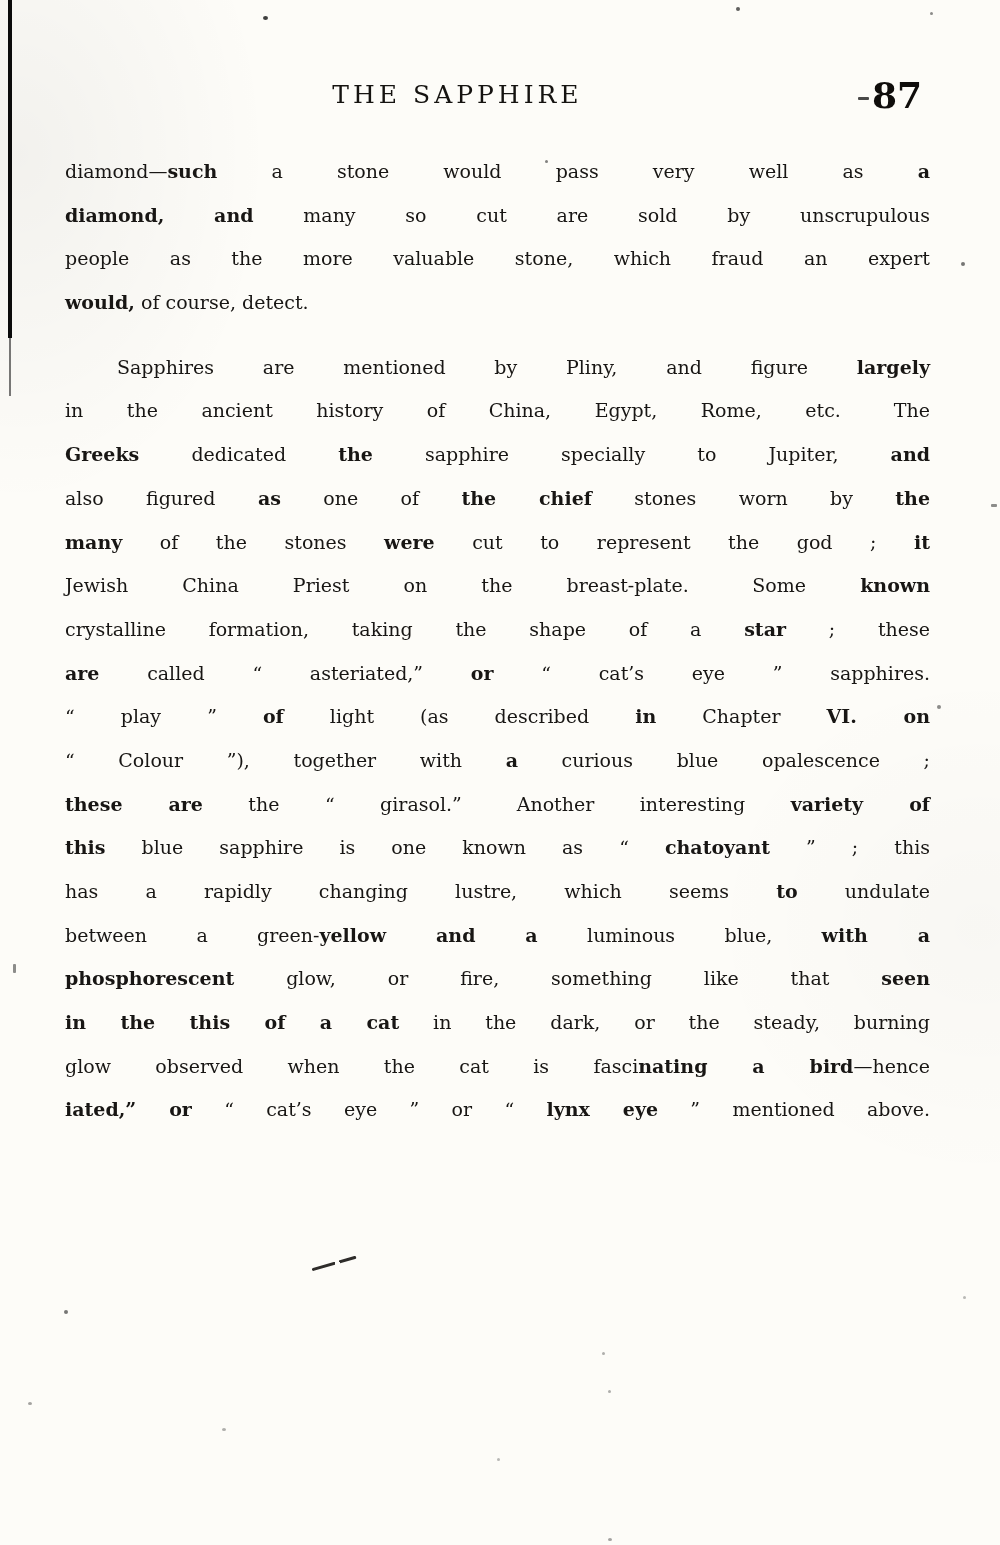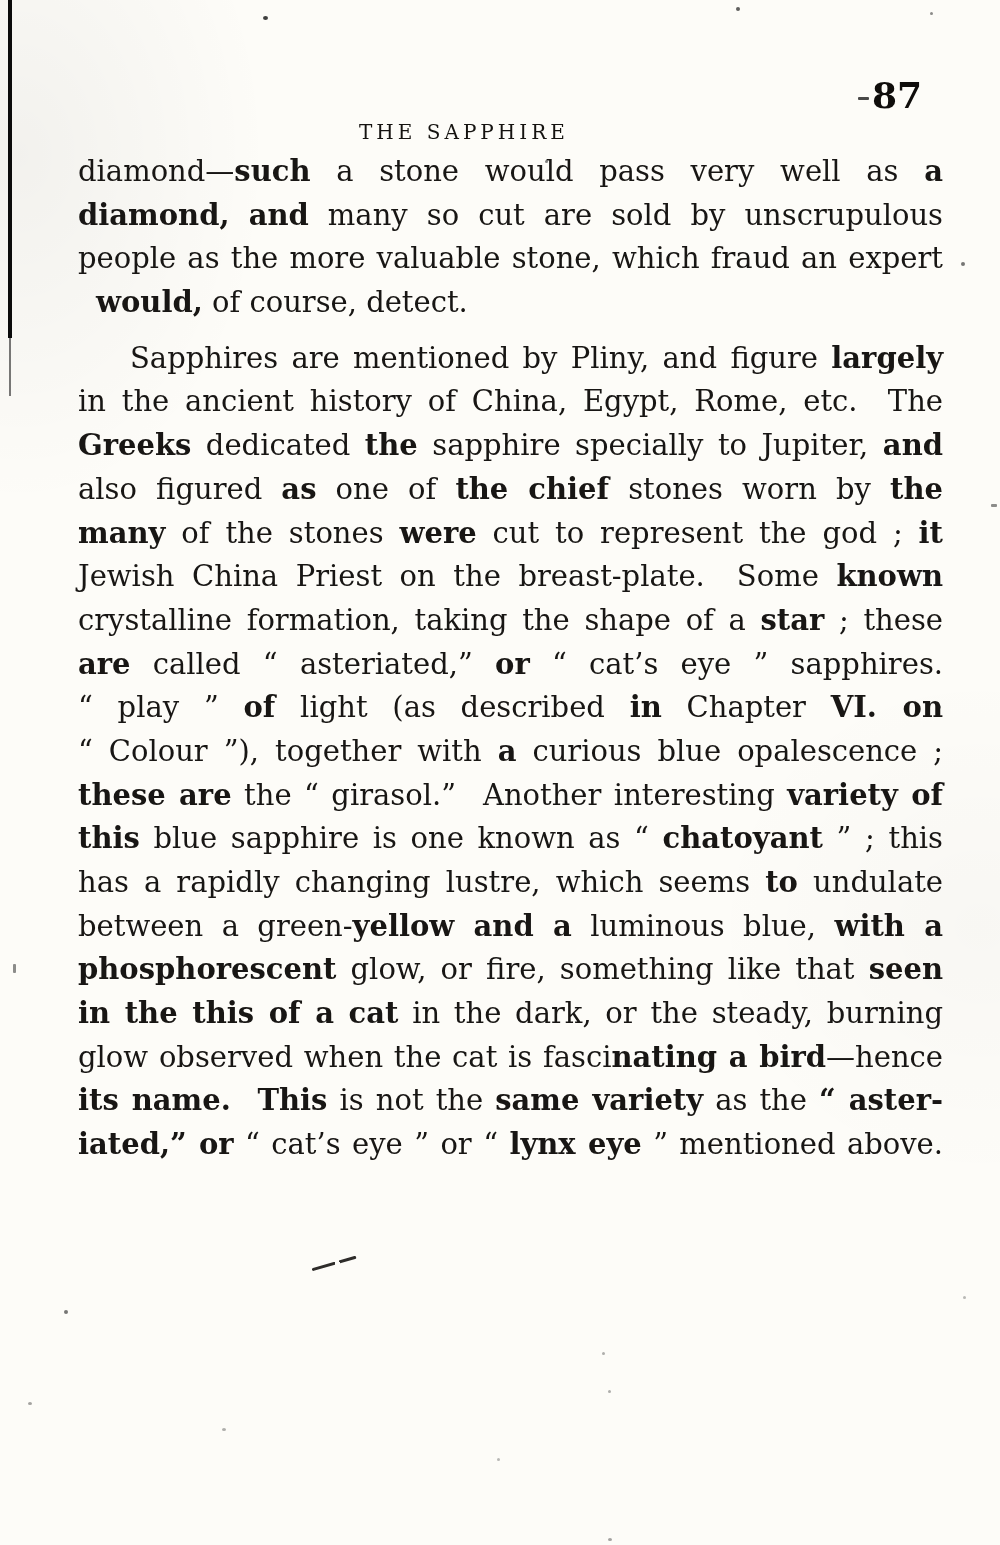--- a/index.html
+++ b/index.html
@@ -23,39 +23,39 @@
     position:absolute; left:8px; top:0; width:4px; height:338px;
     background:#0b0b0b;
   }
   .edge-line::after {
     content:""; position:absolute; left:1px; top:338px; width:2px; height:58px;
     background:rgba(12,12,12,0.55);
   }
   .header { position:absolute; top:80px; left:65px; width:865px; height:40px; }
   .running-title {
     position:absolute; left:50%; transform:translateX(-66%);
-    font-size:20px; letter-spacing:4px; white-space:nowrap;
-    color:#151310; font-weight:500;margin-top:40px;
+    font-size:25px; letter-spacing:4px; white-space:nowrap;
+    color:#151310; font-weight:500;
   }
   .page-number {
     position:absolute; right:8px; top:-6px;
     font-size:36px; font-weight:bold; color:#0f0d0b;
   }
   .body-text {
-    position:absolute; top:150px; left:78px; width:865px;
-    font-size:29px;
+    position:absolute; top:150px; left:65px; width:865px;
+    font-size:19px;
   }
   .para { margin:0; }
-  .para.p2 { margin-top:12px; }
+  .para.p2 { margin-top:21px; }
   .line {
     line-height:43.7px; height:43.7px;
     text-align:justify; text-align-last:justify;
     white-space:normal;
   }
-  .line.no-just { text-align-last:left;margin-left:18px; }
+  .line.no-just { text-align-last:left; }
   .para.indent .line:first-child { text-indent:52px; }
   .bold { font-weight:bold; }
   .speck { position:absolute; background:#1c1c1c; border-radius:50%; }
   .speck.dash { border-radius:1px; }
   .pen-mark {
     position:absolute; left:311px; top:1262px; width:46px; height:2.5px;
     background:linear-gradient(90deg,#2e2c2a 0 52%, transparent 52% 62%, #2e2c2a 62% 100%);
     transform:rotate(-16deg); border-radius:2px;
   }
 </style>
@@ -89,21 +89,20 @@
         <div class="line"><span class="bold">are</span><span> called “ asteriated,” </span><span class="bold">or</span><span> “ cat’s eye ” sapphires.</span></div>
         <div class="line"><span>“ play ” </span><span class="bold">of</span><span> light (as described </span><span class="bold">in</span><span> Chapter </span><span class="bold">VI. on</span></div>
         <div class="line"><span>“ Colour ”), together with </span><span class="bold">a</span><span> curious blue opalescence ;</span></div>
         <div class="line"><span class="bold">these are</span><span> the “ girasol.”  Another interesting </span><span class="bold">variety of</span></div>
         <div class="line"><span class="bold">this</span><span> blue sapphire is one known as “ </span><span class="bold">chatoyant</span><span> ” ; this</span></div>
         <div class="line"><span>has a rapidly changing lustre, which seems </span><span class="bold">to</span><span> undulate</span></div>
         <div class="line"><span>between a green-</span><span class="bold">yellow and a</span><span> luminous blue, </span><span class="bold">with a</span></div>
         <div class="line"><span class="bold">phosphorescent</span><span> glow, or fire, something like that </span><span class="bold">seen</span></div>
         <div class="line"><span class="bold">in the this of a cat</span><span> in the dark, or the steady, burning</span></div>
         <div class="line"><span>glow observed when the cat is fasci</span><span class="bold">nating a bird</span><span>—hence</span></div>
-        <div class="line"><span class="bold">its name.</span><span>  </span><span class="bold">This</span><span> is not the </span><span class="bold">same variety</span><span> as the </span><span class="bold">“ aster-</span></div>
         <div class="line"><span class="bold">iated,” or</span><span> “ cat’s eye ” or “ </span><span class="bold">lynx eye</span><span> ” mentioned above.</span></div>
       </div>
     </div>
 
   <div class="pen-mark"></div>
 
   <span class="speck" style="left:263px; top:16px; width:5px; height:4px; opacity:.85;"></span>
   <span class="speck" style="left:736px; top:7px; width:4px; height:4px; opacity:.7;"></span>
   <span class="speck" style="left:930px; top:12px; width:3px; height:3px; opacity:.5;"></span>
   <span class="speck dash" style="left:858px; top:97px; width:11px; height:3px; opacity:.8;"></span>

